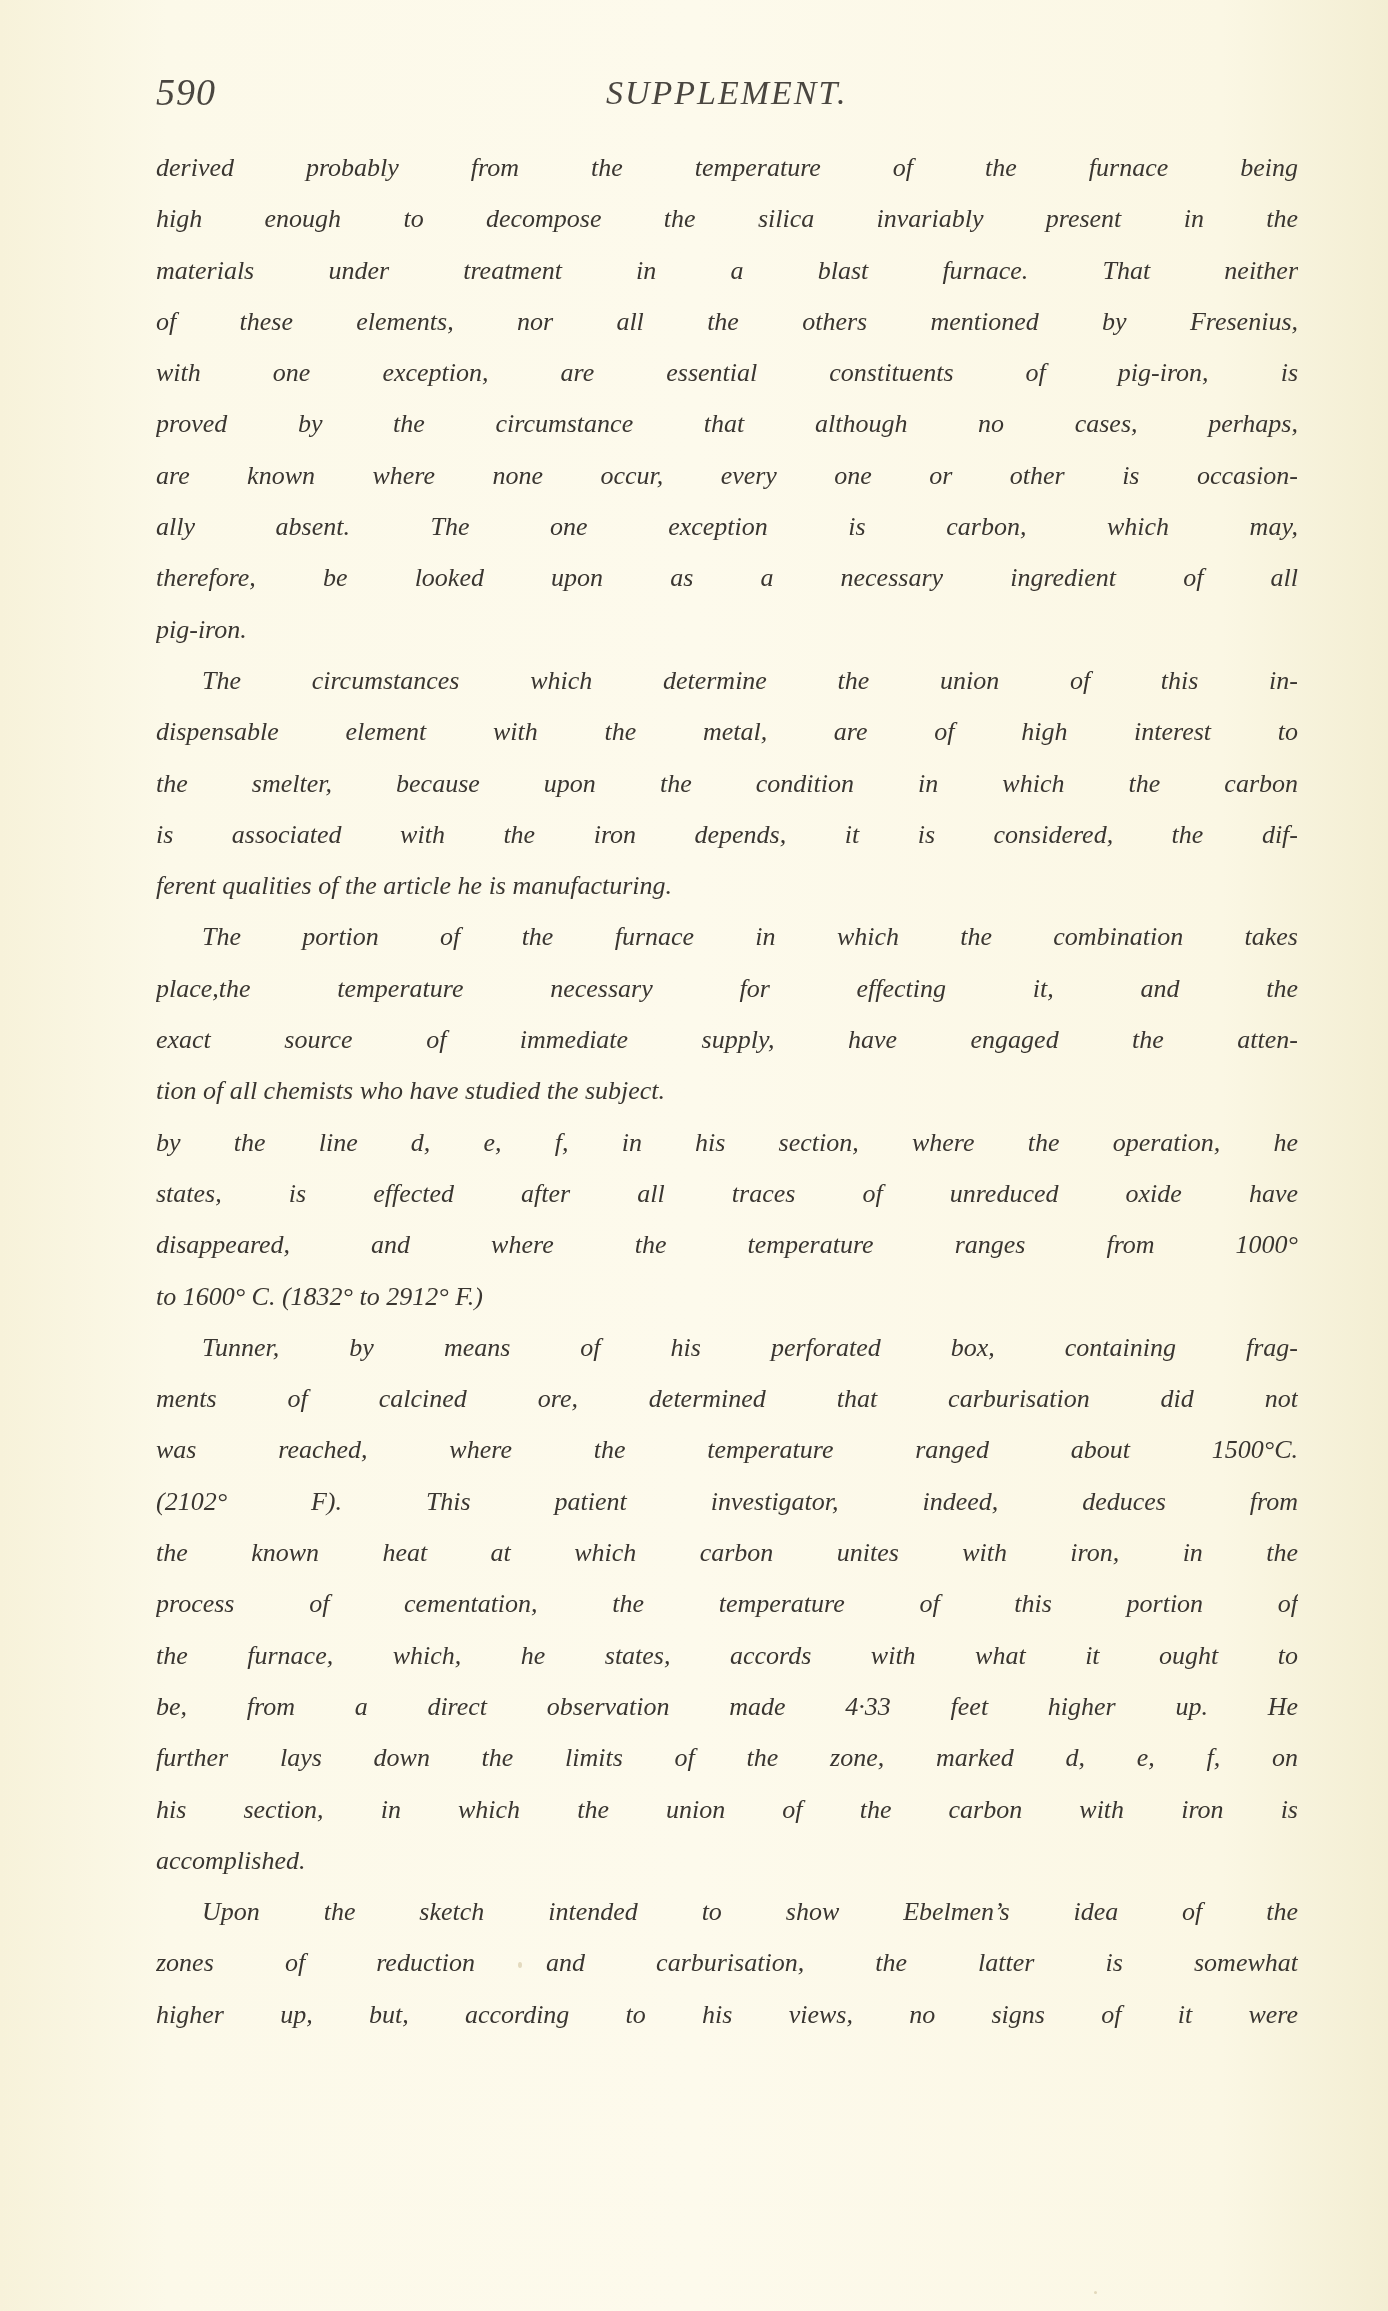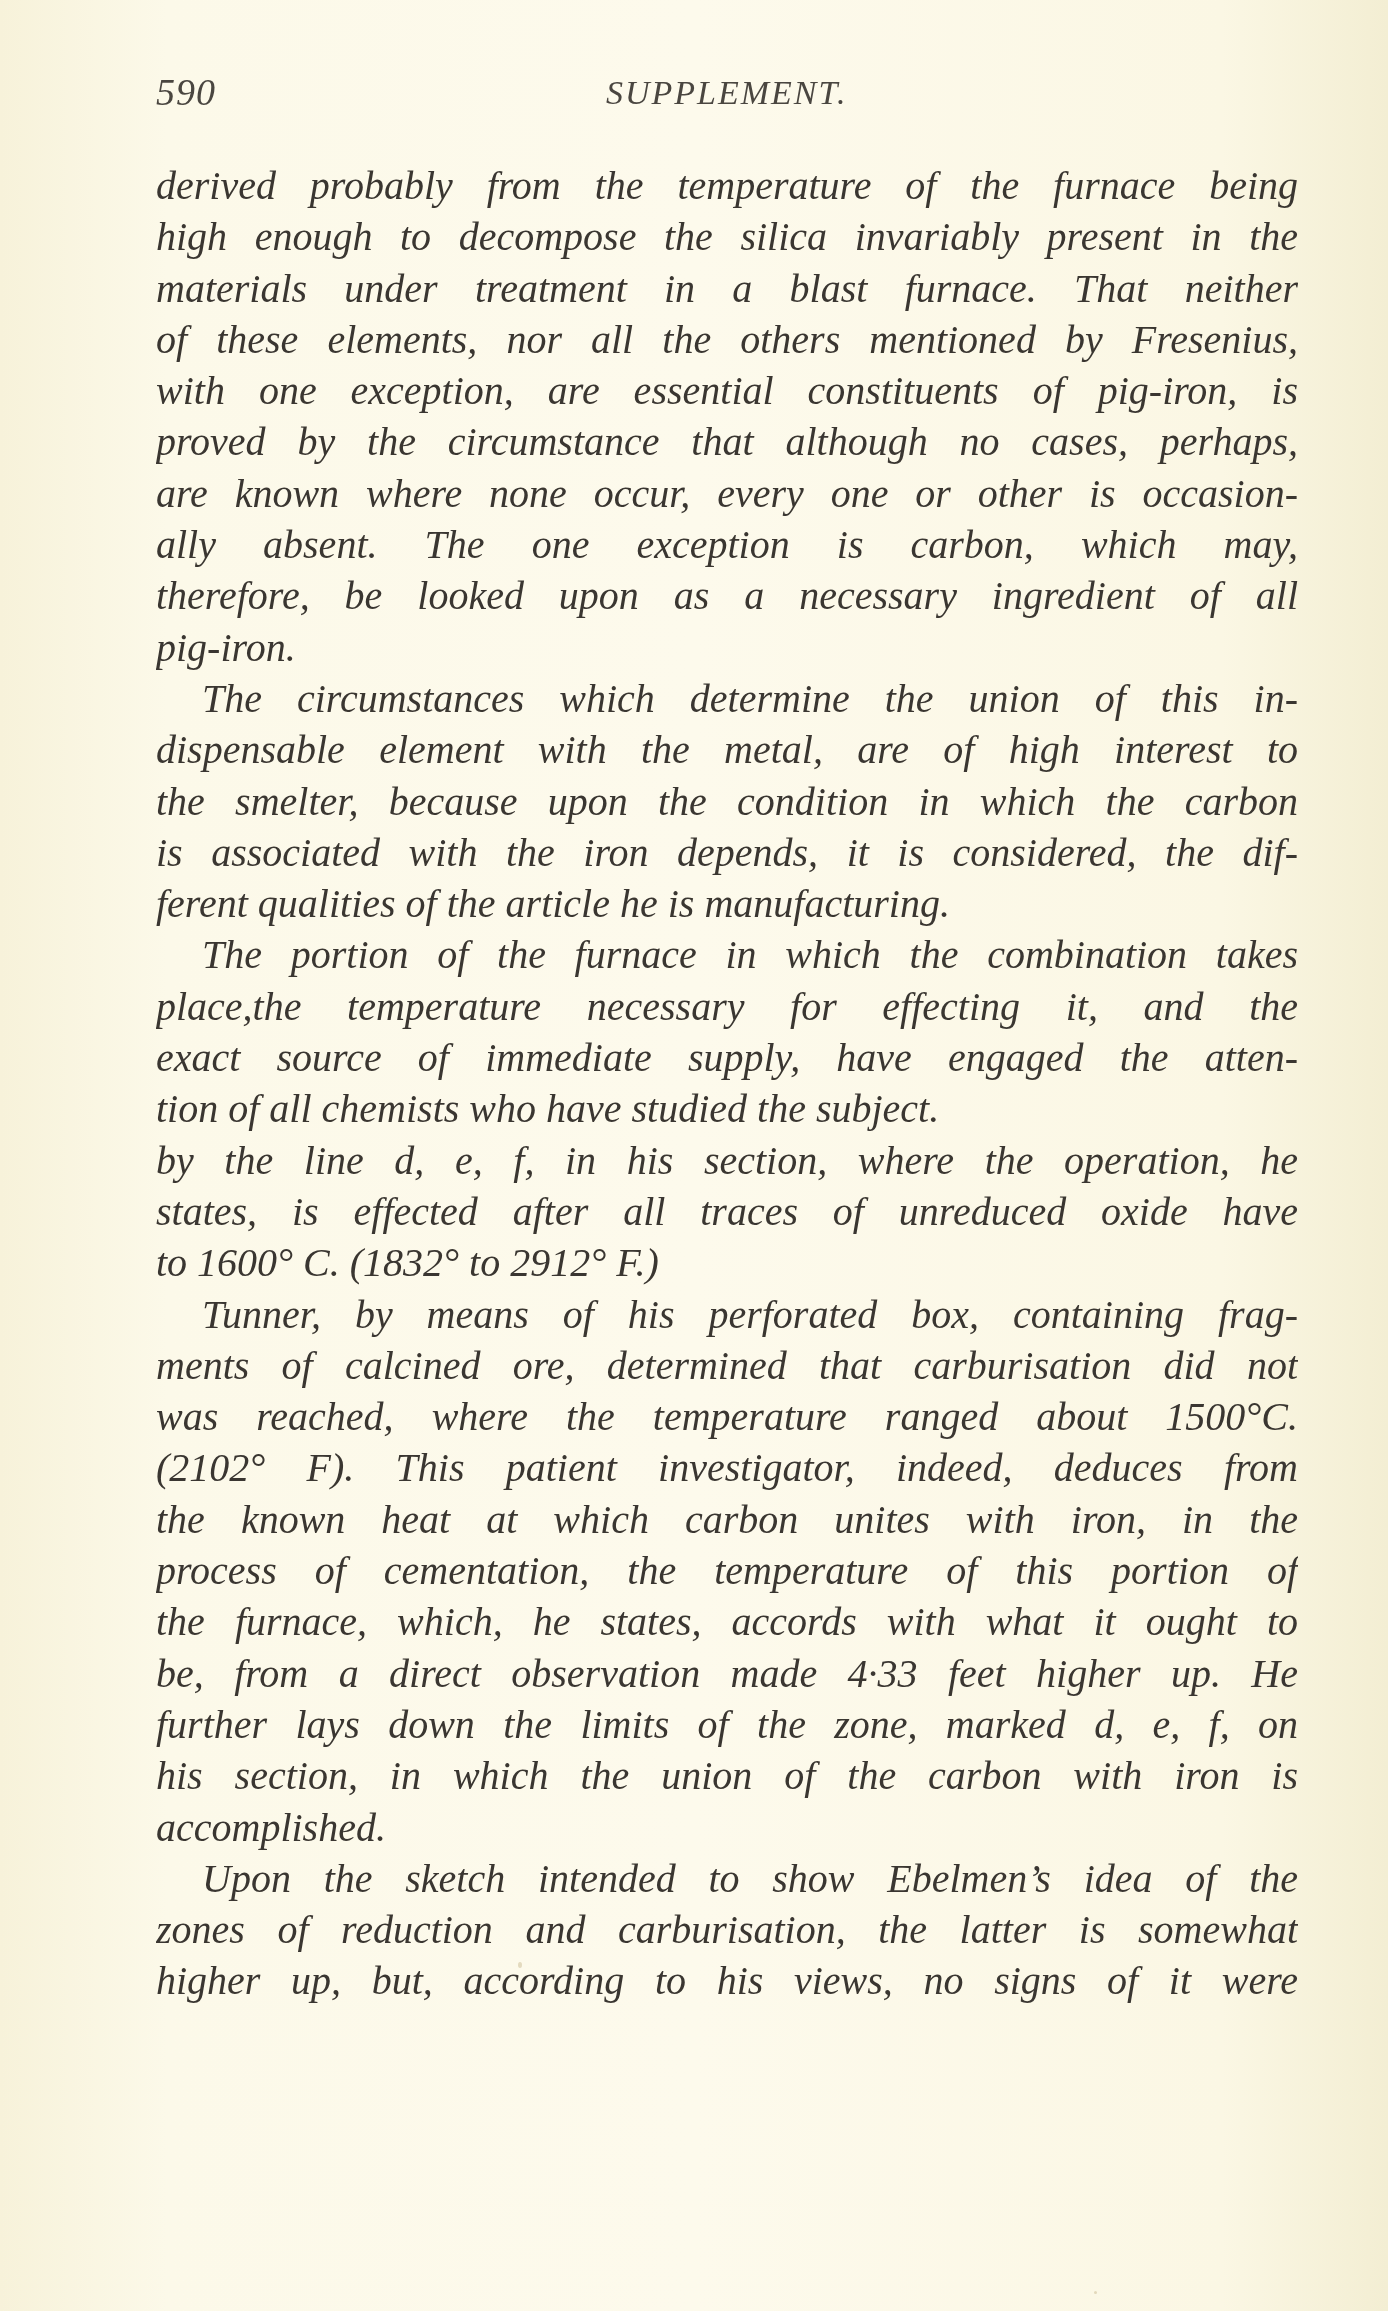--- a/index.html
+++ b/index.html
@@ -37,22 +37,22 @@
       letter-spacing: 1px;
     }
     .header-title {
       position: absolute;
       left: 450px;
       top: 12px;
       font-size: 34px;
       letter-spacing: 2px;
     }
     .body-text {
-      margin-top: 38px;
-      font-size: 40px;
+      margin-top: 20px;
+      font-size: 26px;
       line-height: 51.3px;
     }
     .line {
       display: block;
       height: 51.3px;
       white-space: nowrap;
       text-align: justify;
       text-align-last: justify;
       overflow: hidden;
     }
@@ -103,20 +103,21 @@
     <div class="paragraph">
       <span class="line indent">The portion of the furnace in which the combination takes</span>
       <span class="line">place,the temperature necessary for effecting it, and the</span>
       <span class="line">exact source of immediate supply, have engaged the atten-</span>
       <span class="line last">tion of all chemists who have studied the subject.</span>
     </div>
 
     <div class="paragraph">
       <span class="line">by the line d, e, f, in his section, where the operation, he</span>
       <span class="line">states, is effected after all traces of unreduced oxide have</span>
+      <span class="line">disappeared, and where the temperature ranges from 1000°</span>
       <span class="line last">to 1600° C. (1832° to 2912° F.)</span>
     </div>
 
     <div class="paragraph">
       <span class="line indent">Tunner, by means of his perforated box, containing frag-</span>
       <span class="line">ments of calcined ore, determined that carburisation did not</span>
       <span class="line">was reached, where the temperature ranged about 1500°C.</span>
       <span class="line">(2102° F).  This patient investigator, indeed, deduces from</span>
       <span class="line">the known heat at which carbon unites with iron, in the</span>
       <span class="line">process of cementation, the temperature of this portion of</span>

